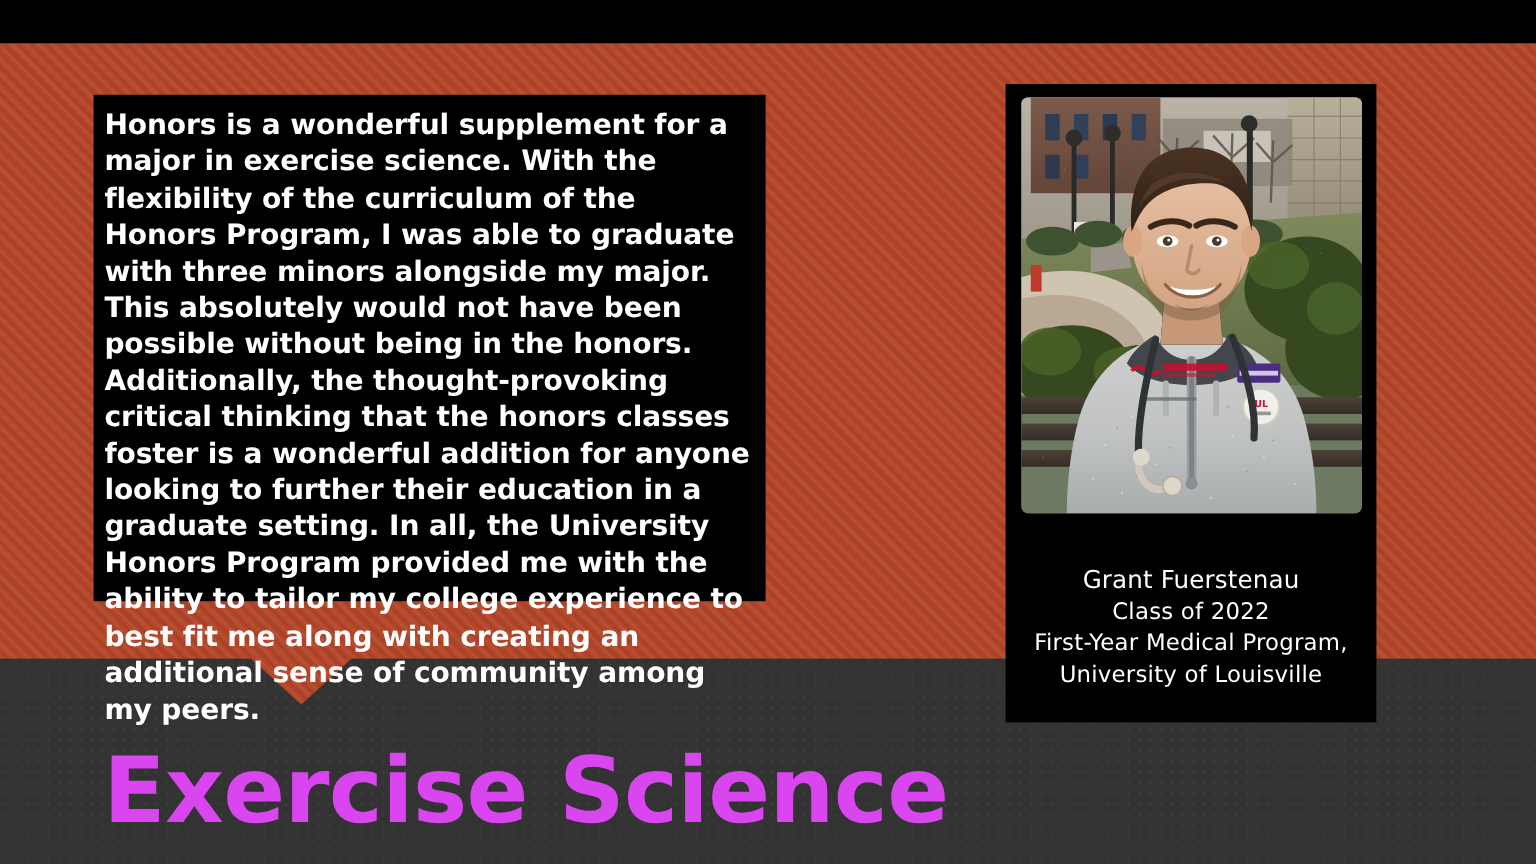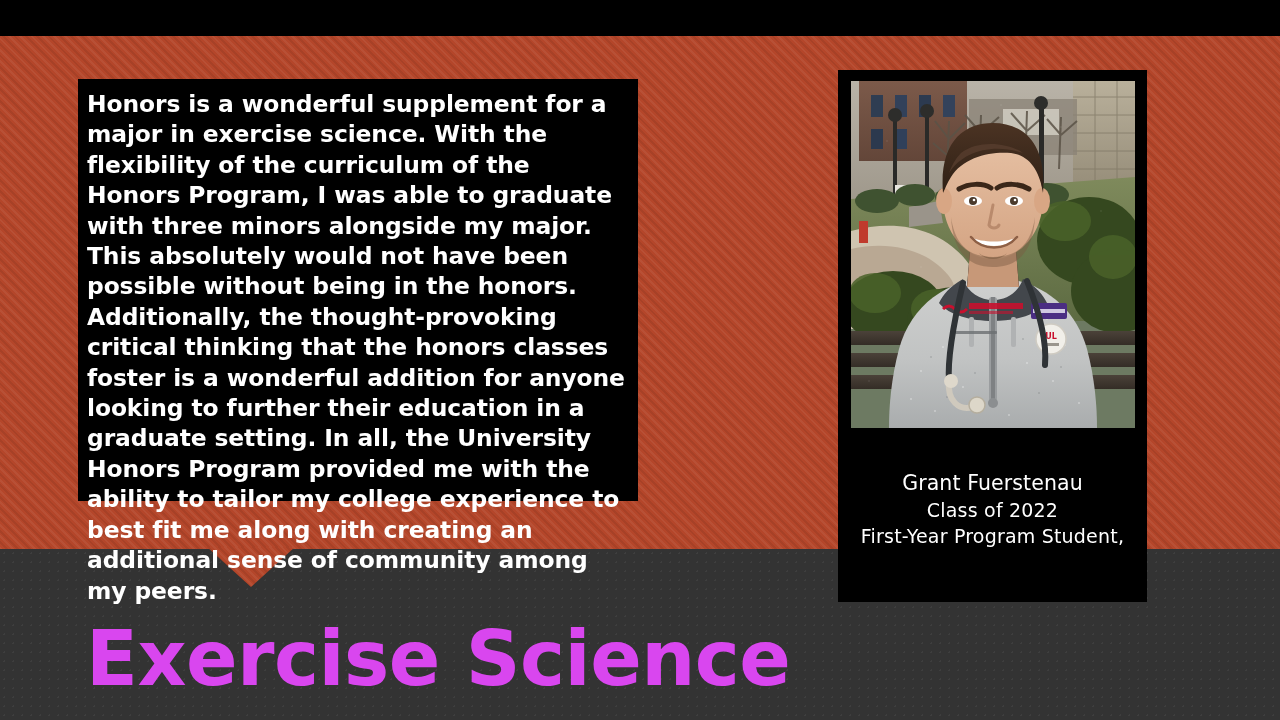--- a/index.html
+++ b/index.html
@@ -98,20 +98,21 @@
     background: #000000;
   }
   .photo-frame {
     position: absolute;
     left: 13px;
     top: 11px;
     width: 284px;
     height: 347px;
     overflow: hidden;
     background: #6d7a62;
+    border-radius: 6px;
   }
   .photo-frame svg { display: block; }
 
   .caption {
     position: absolute;
     left: 0;
     top: 400px;
     width: 309px;
     text-align: center;
     color: #FFFFFF;
@@ -364,20 +365,21 @@
             <circle cx="70" cy="186" r="0.8"></circle>
           <circle cx="250" cy="130" r="0.8"></circle>
             <circle cx="18" cy="300" r="0.8"></circle>
         </g>
       </svg>
     </div>
 
     <div class="caption">
       <div class="caption-name">Grant Fuerstenau</div>
       <div class="caption-line">Class of 2022</div>
-      <div class="caption-line">First-Year Program Student,</div>
+      <div class="caption-line">First-Year Medical Program,</div>
+      <div class="caption-line">University of Louisville</div>
     </div>
 
   </div>
 
   <div class="slide-title">Exercise Science</div>
 
 </div>
 
 </body></html>

